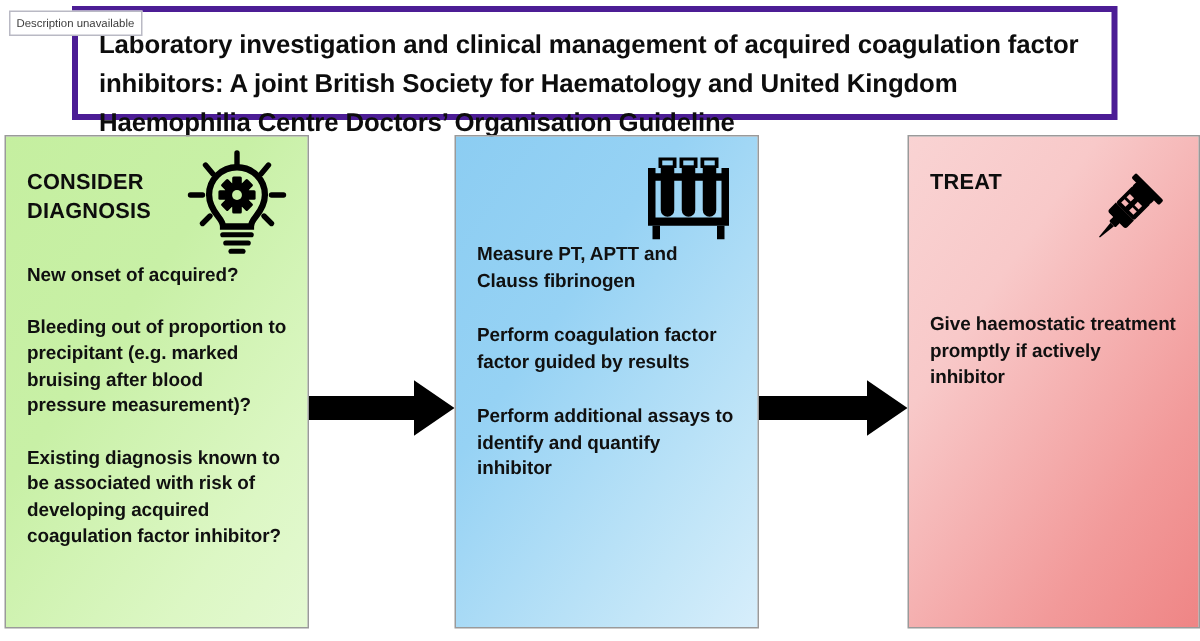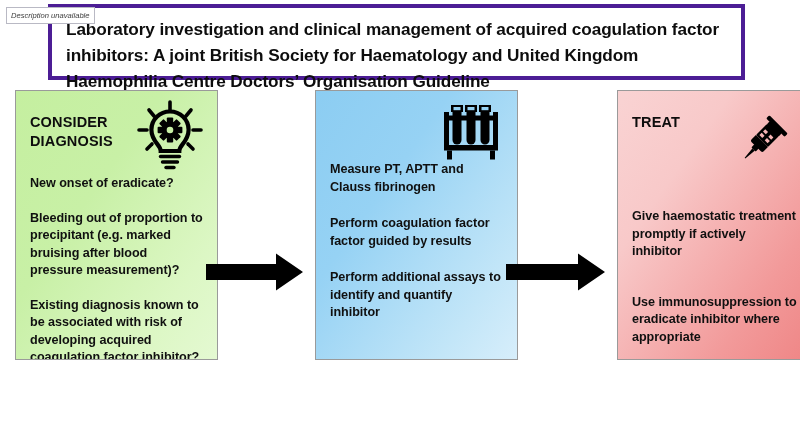--- a/index.html
+++ b/index.html
@@ -44,32 +44,30 @@
     top: 7px;
     box-sizing: border-box;
     border: 1px solid #b9b9c4;
     background: #ffffff;
     color: #3b3b3b;
     font-size: 7.6px;
     line-height: 11px;
     padding: 2px 4px 2px 4px;
     white-space: nowrap;
     z-index: 20;
-    font-style: italic;
   }
 
   
   .flow-box {
     position: absolute;
     top: 90px;
-    height: 270px;
+    height: 329px;
     box-sizing: border-box;
     border: 1px solid #9a9a9a;
     overflow: hidden;
-    margin-left: 12px;
   }
   #box-consider {
     left: 3px;
     width: 203px;
     background: linear-gradient(125deg, #c5efa0 0%, #c8f0a6 38%, #dcf7c4 78%, #e4f9d2 100%);
   }
   #box-investigate {
     left: 303px;
     width: 203px;
     background: linear-gradient(125deg, #8ccdf2 0%, #96d2f4 35%, #c3e6f8 80%, #d7eefb 100%);
@@ -183,21 +181,21 @@
           <circle cx="0" cy="0" r="8.4" fill="#000000"></circle>
           <circle cx="0" cy="0" r="3.3" fill="#c8f0a6"></circle>
         </g>
       </svg>
     </div>
 
     <div class="box-heading">CONSIDER
 DIAGNOSIS</div>
 
     <div class="body-list">
-      <div class="body-item">New onset of eradicate?</div>
+      <div class="body-item">New onset of acquired?</div>
       <div class="body-item">Bleeding out of proportion to precipitant (e.g. marked bruising after blood pressure measurement)?</div>
       <div class="body-item">Existing diagnosis known to be associated with risk of developing acquired coagulation factor inhibitor?</div>
     </div>
   </div>
 </div>
 
 <div class="arrow" id="arrow-1">
   <svg width="98" height="40" viewBox="0 0 98 40" aria-hidden="true">
     <path d="M0 12 H70 V1.5 L97 20 L70 38.5 V28 H0 Z" fill="#000000"></path>
   </svg>
@@ -260,16 +258,15 @@
           <rect x="13" y="34" width="5" height="6" rx="1"></rect>
           <path d="M13 35.4 L1 36.6 v0.9 L13 38.7 z"></path>
         </g>
       </svg>
     </div>
 
     <div class="box-heading">TREAT</div>
 
     <div class="body-list">
       <div class="body-item">Give haemostatic treatment promptly if actively inhibitor</div>
-      <div class="body-item">Use immunosuppression to eradicate inhibitor where appropriate</div>
     </div>
   </div>
 </div>
 
 </body></html>

